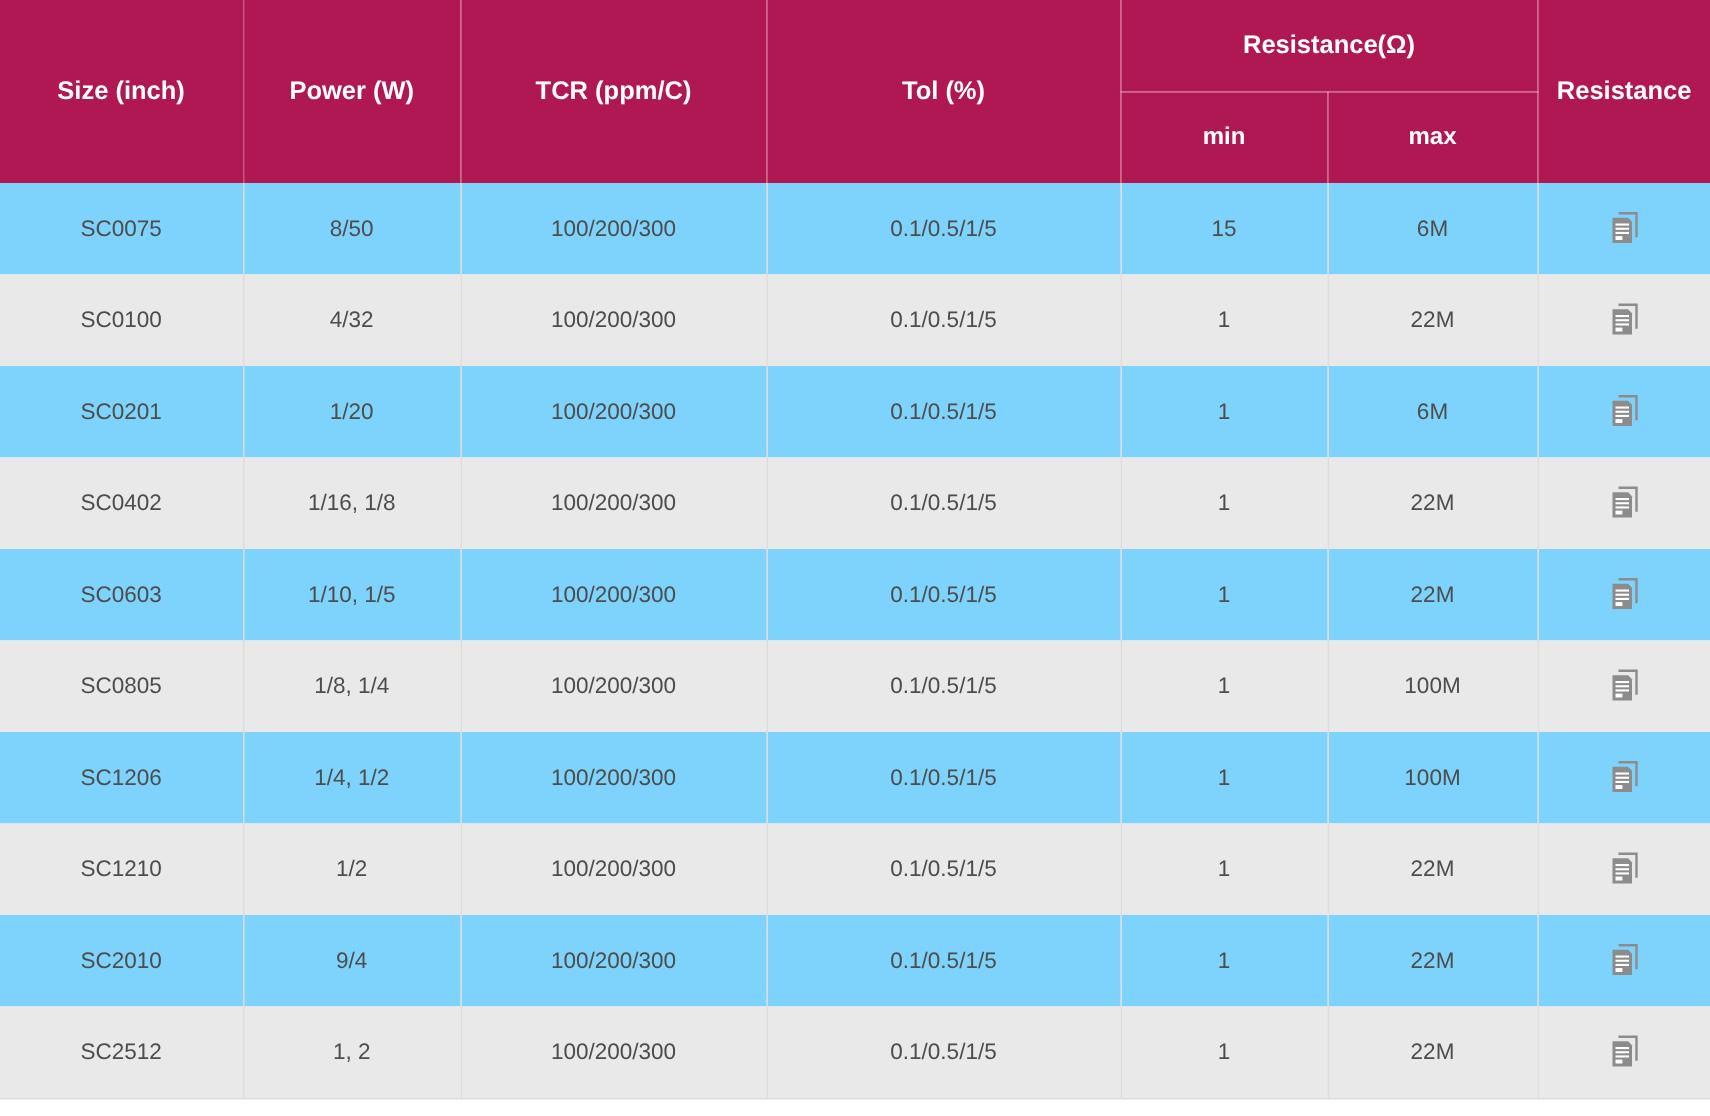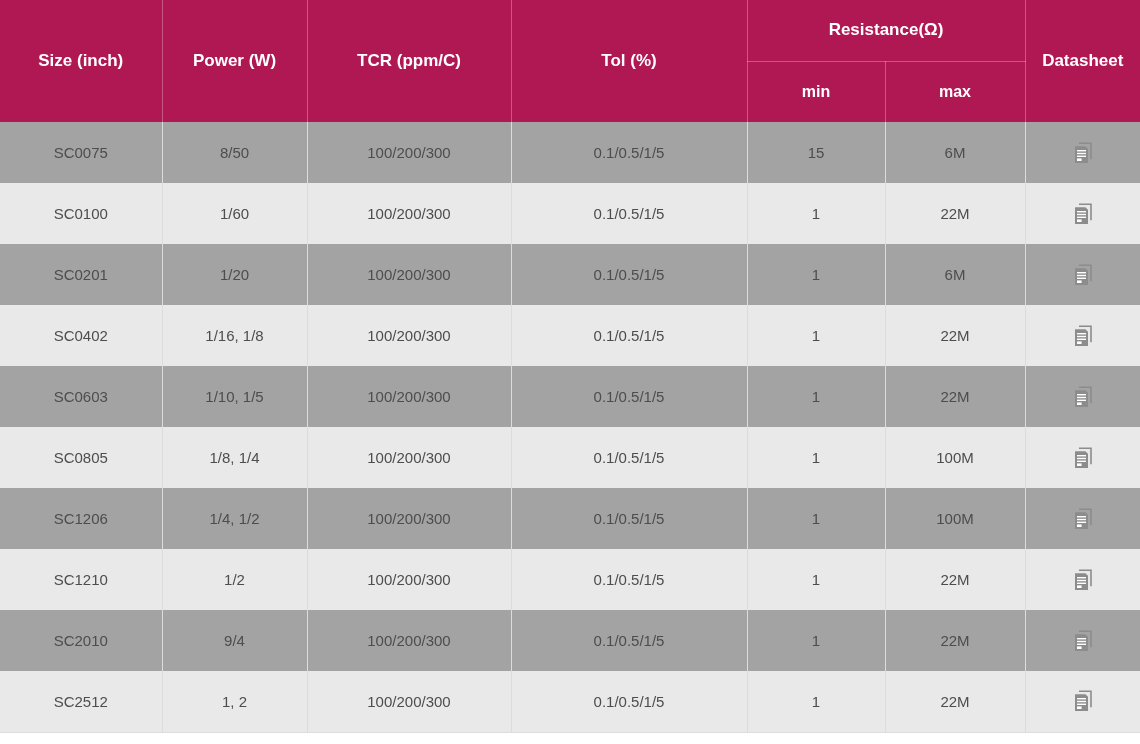--- a/index.html
+++ b/index.html
@@ -22,21 +22,21 @@
     color: #ffffff;
     font-weight: bold;
     font-size: 17px;
     text-align: center;
     vertical-align: middle;
     margin-left: 10px;
   }
   thead th.sub { font-size: 16px; text-align: center; }
   thead th.sep-r { border-right: 1px solid rgba(255,255,255,0.28); }
   thead th.sep-b { border-bottom: 1px solid rgba(255,255,255,0.28); }
-  tbody tr { height: 61px; background: #a3a3a3; }
+  tbody tr { height: 61px; background: #7dd3fc; }
   tbody tr:nth-child(even) { background: #e9e9e9; }
   tbody td {
     text-align: center;
     vertical-align: middle;
     color: #4d4d4d;
     font-size: 15px;
     border-right: 1px solid #dcdcdc;
   }
   tbody td:last-child { border-right: none; }
   .ds-link {
@@ -63,21 +63,21 @@
     <col style="width:140px">
     <col style="width:115px">
   </colgroup>
   <thead>
     <tr>
       <th rowspan="2" class="sep-r">Size (inch)</th>
       <th rowspan="2" class="sep-r">Power (W)</th>
       <th rowspan="2" class="sep-r">TCR (ppm/C)</th>
       <th rowspan="2" class="sep-r">Tol (%)</th>
       <th colspan="2" class="sep-r sep-b">Resistance(Ω)</th>
-      <th rowspan="2">Datasheet</th>
+      <th rowspan="2">Resistance</th>
     </tr>
     <tr>
       <th class="sub sep-r">min</th>
       <th class="sub sep-r">max</th>
     </tr>
   </thead>
   <tbody>
   <tr>
     <td>SC0075</td>
     <td>8/50</td>
@@ -96,21 +96,21 @@
             <rect x="5" y="14.6" width="9" height="1.4" fill="#ffffff"></rect>
             <rect x="5" y="17.4" width="4.6" height="2.6" fill="#ffffff"></rect>
           </svg>
         </span>
       </a>
     </td>
   </tr>
 
   <tr>
     <td>SC0100</td>
-    <td>1/60</td>
+    <td>4/32</td>
     <td>100/200/300</td>
     <td>0.1/0.5/1/5</td>
     <td>1</td>
     <td>22M</td>
     <td>
       <a class="ds-link">
         <span>
           <svg width="22" height="24" viewBox="0 0 22 24" xmlns="http://www.w3.org/2000/svg">
             <path d="M7 2.2 h12 v16" fill="none" stroke="#8c8c8c" stroke-width="1.6"></path>
             <path d="M3 5.2 h10.4 l2.6 2.6 V22 H3 Z" fill="#8c8c8c"></path>

